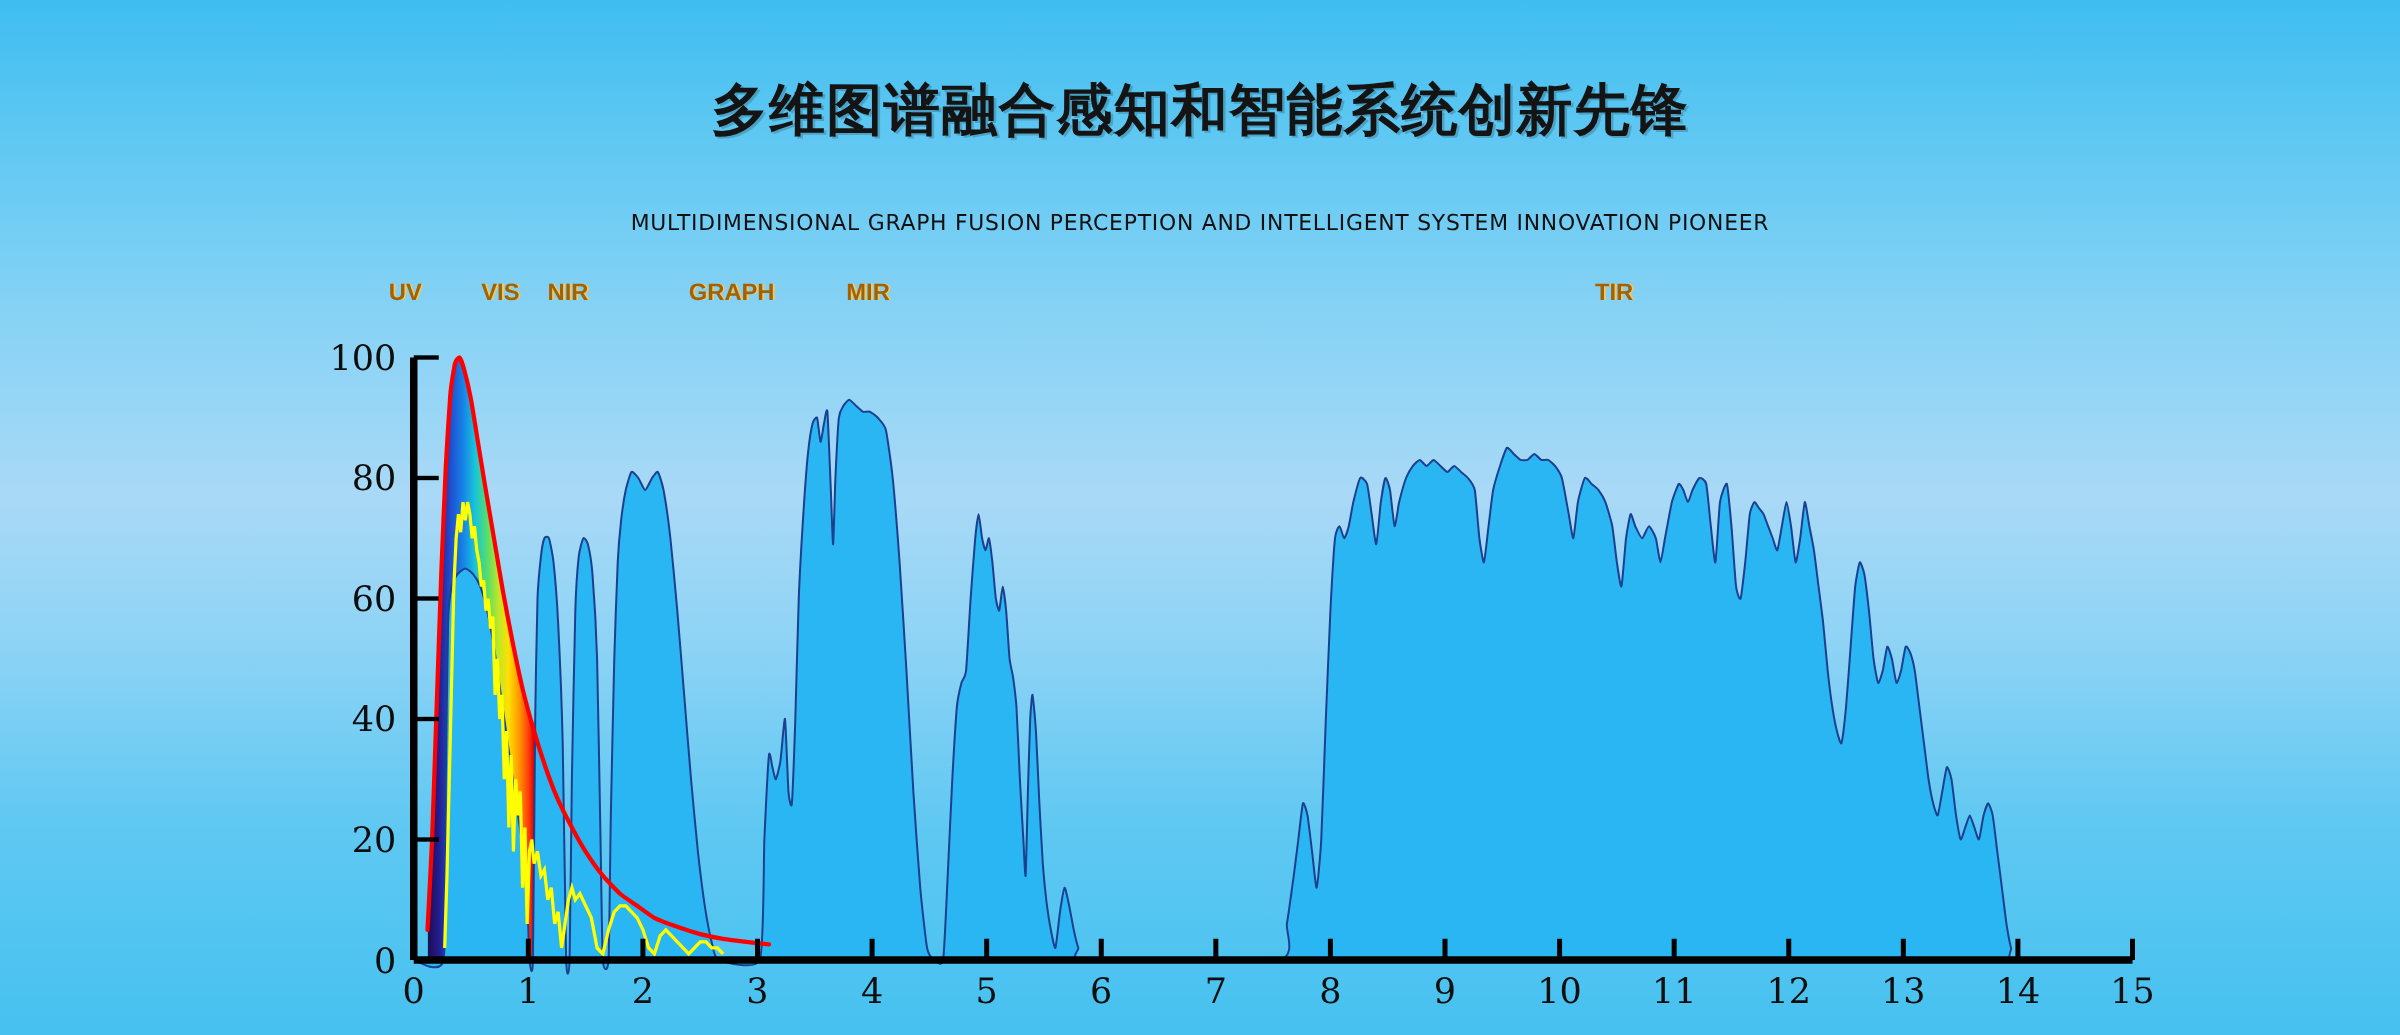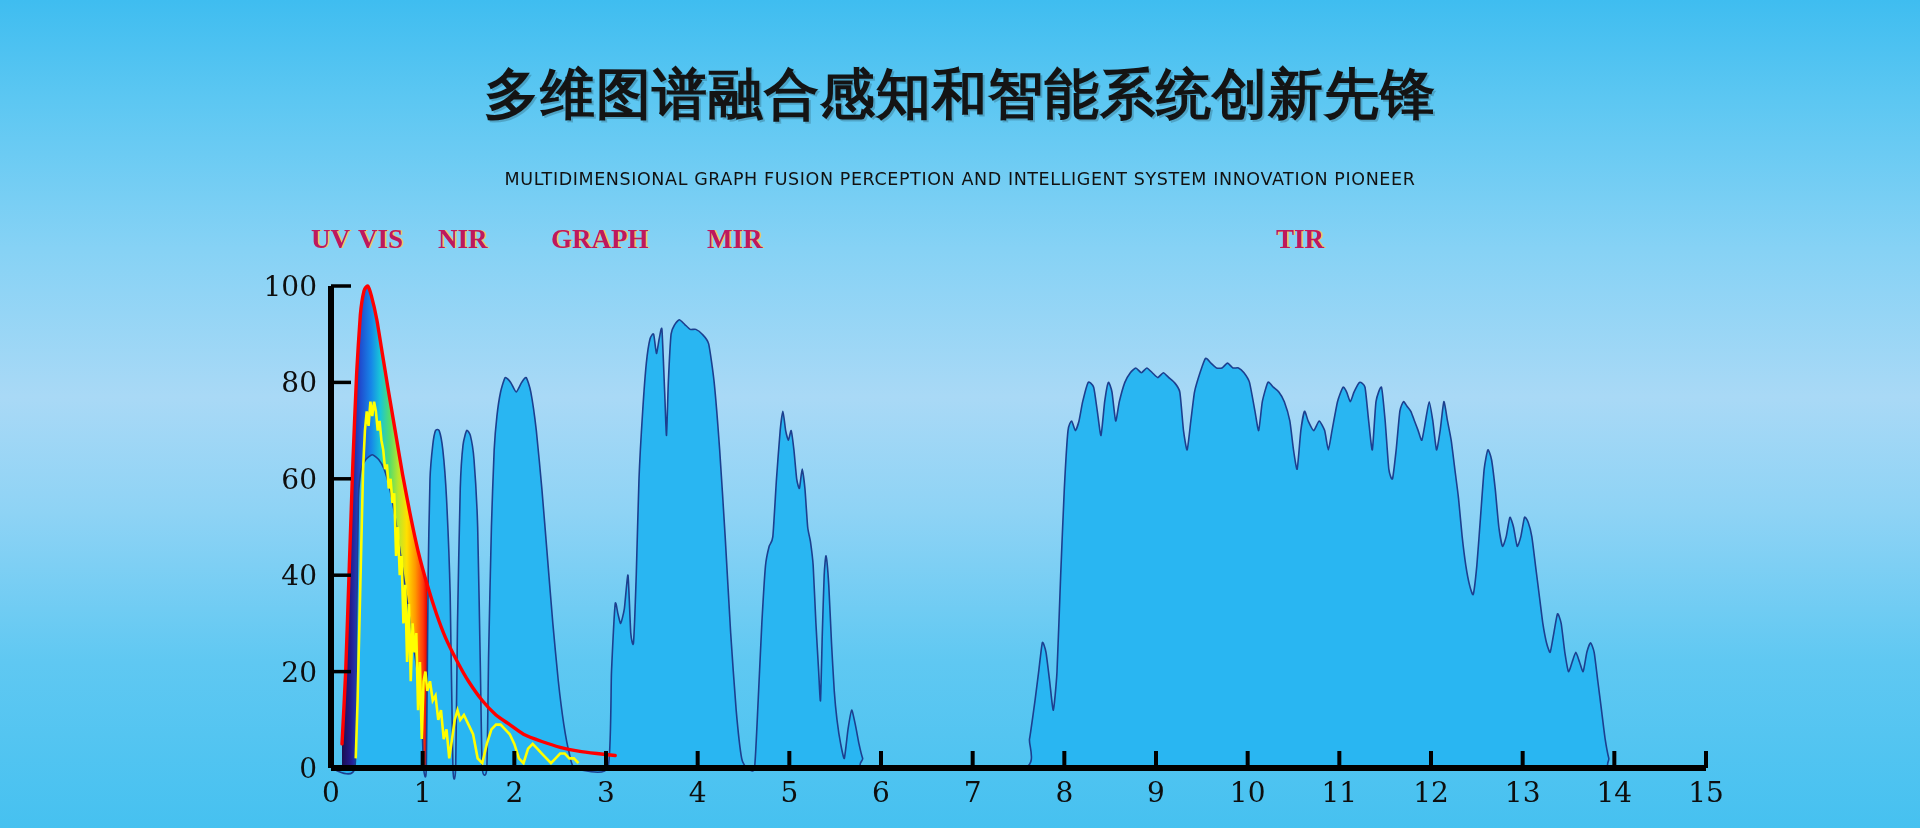--- a/index.html
+++ b/index.html
@@ -15,58 +15,58 @@
         #5fc8f2 80%,
         #46c1f0 100%);
     position:relative;
   }
   #stage{position:absolute;left:0;top:0;width:1920px;height:828px;}
 
   
   .title{
     position:absolute;left:0;top:58px;width:1920px;text-align:center;
     font-family:"DejaVu Sans","Liberation Sans",sans-serif;
-    font-weight:bold;font-size:55px;color:#141414;letter-spacing:1px;
+    font-weight:bold;font-size:45px;color:#141414;letter-spacing:1px;
     text-shadow:2px 2px 0 rgba(0,0,0,.18);
     white-space:nowrap;
   }
   .subtitle{
     position:absolute;left:0;top:169px;width:1920px;text-align:center;
     font-family:"DejaVu Sans","Liberation Sans",sans-serif;
     font-size:17.5px;color:#111;letter-spacing:.6px;white-space:nowrap;
   }
 
   
   .band-label{
     position:absolute;top:224px;
-    font-family:Liberation Serif, serif;
-    font-weight:bold;font-size:27px;color:#be185d;white-space:nowrap;
+    font-family:Liberation Sans, sans-serif;
+    font-weight:bold;font-size:19px;color:#a16207;white-space:nowrap;
     text-shadow:1.5px 0 0 rgba(255,200,80,.85);
   }
 
   
   #plot{position:absolute;left:0;top:0;}
   .tick-text{
     font-family:"DejaVu Serif","Liberation Serif",serif;
     font-size:28px;fill:#0e0e0e;
   }
 </style>
 </head>
 <body>
 
 <div id="stage">
 
   <div class="title">多维图谱融合感知和智能系统创新先锋</div>
   <div class="subtitle">MULTIDIMENSIONAL GRAPH FUSION PERCEPTION AND INTELLIGENT SYSTEM INNOVATION PIONEER</div>
 
   <div class="band-label" style="left:311px">UV</div>
-  <div class="band-label" style="left:358px">VIS</div>
+  <div class="band-label" style="left:385px">VIS</div>
   <div class="band-label" style="left:438px">NIR</div>
   <div class="band-label" style="left:551px">GRAPH</div>
-  <div class="band-label" style="left:707px">MIR</div>
+  <div class="band-label" style="left:677px">MIR</div>
   <div class="band-label" style="left:1276px">TIR</div>
 
   <svg id="plot" width="1920" height="828">
     <defs>
       <linearGradient id="rainbowGrad" x1="0" y1="0" x2="1" y2="0">
         <stop offset="0%" stop-color="#1a0f50"></stop>
         <stop offset="10%" stop-color="#241a8a"></stop>
         <stop offset="22%" stop-color="#1f4fd0"></stop>
         <stop offset="34%" stop-color="#1686e8"></stop>
         <stop offset="45%" stop-color="#19c6d8"></stop>

